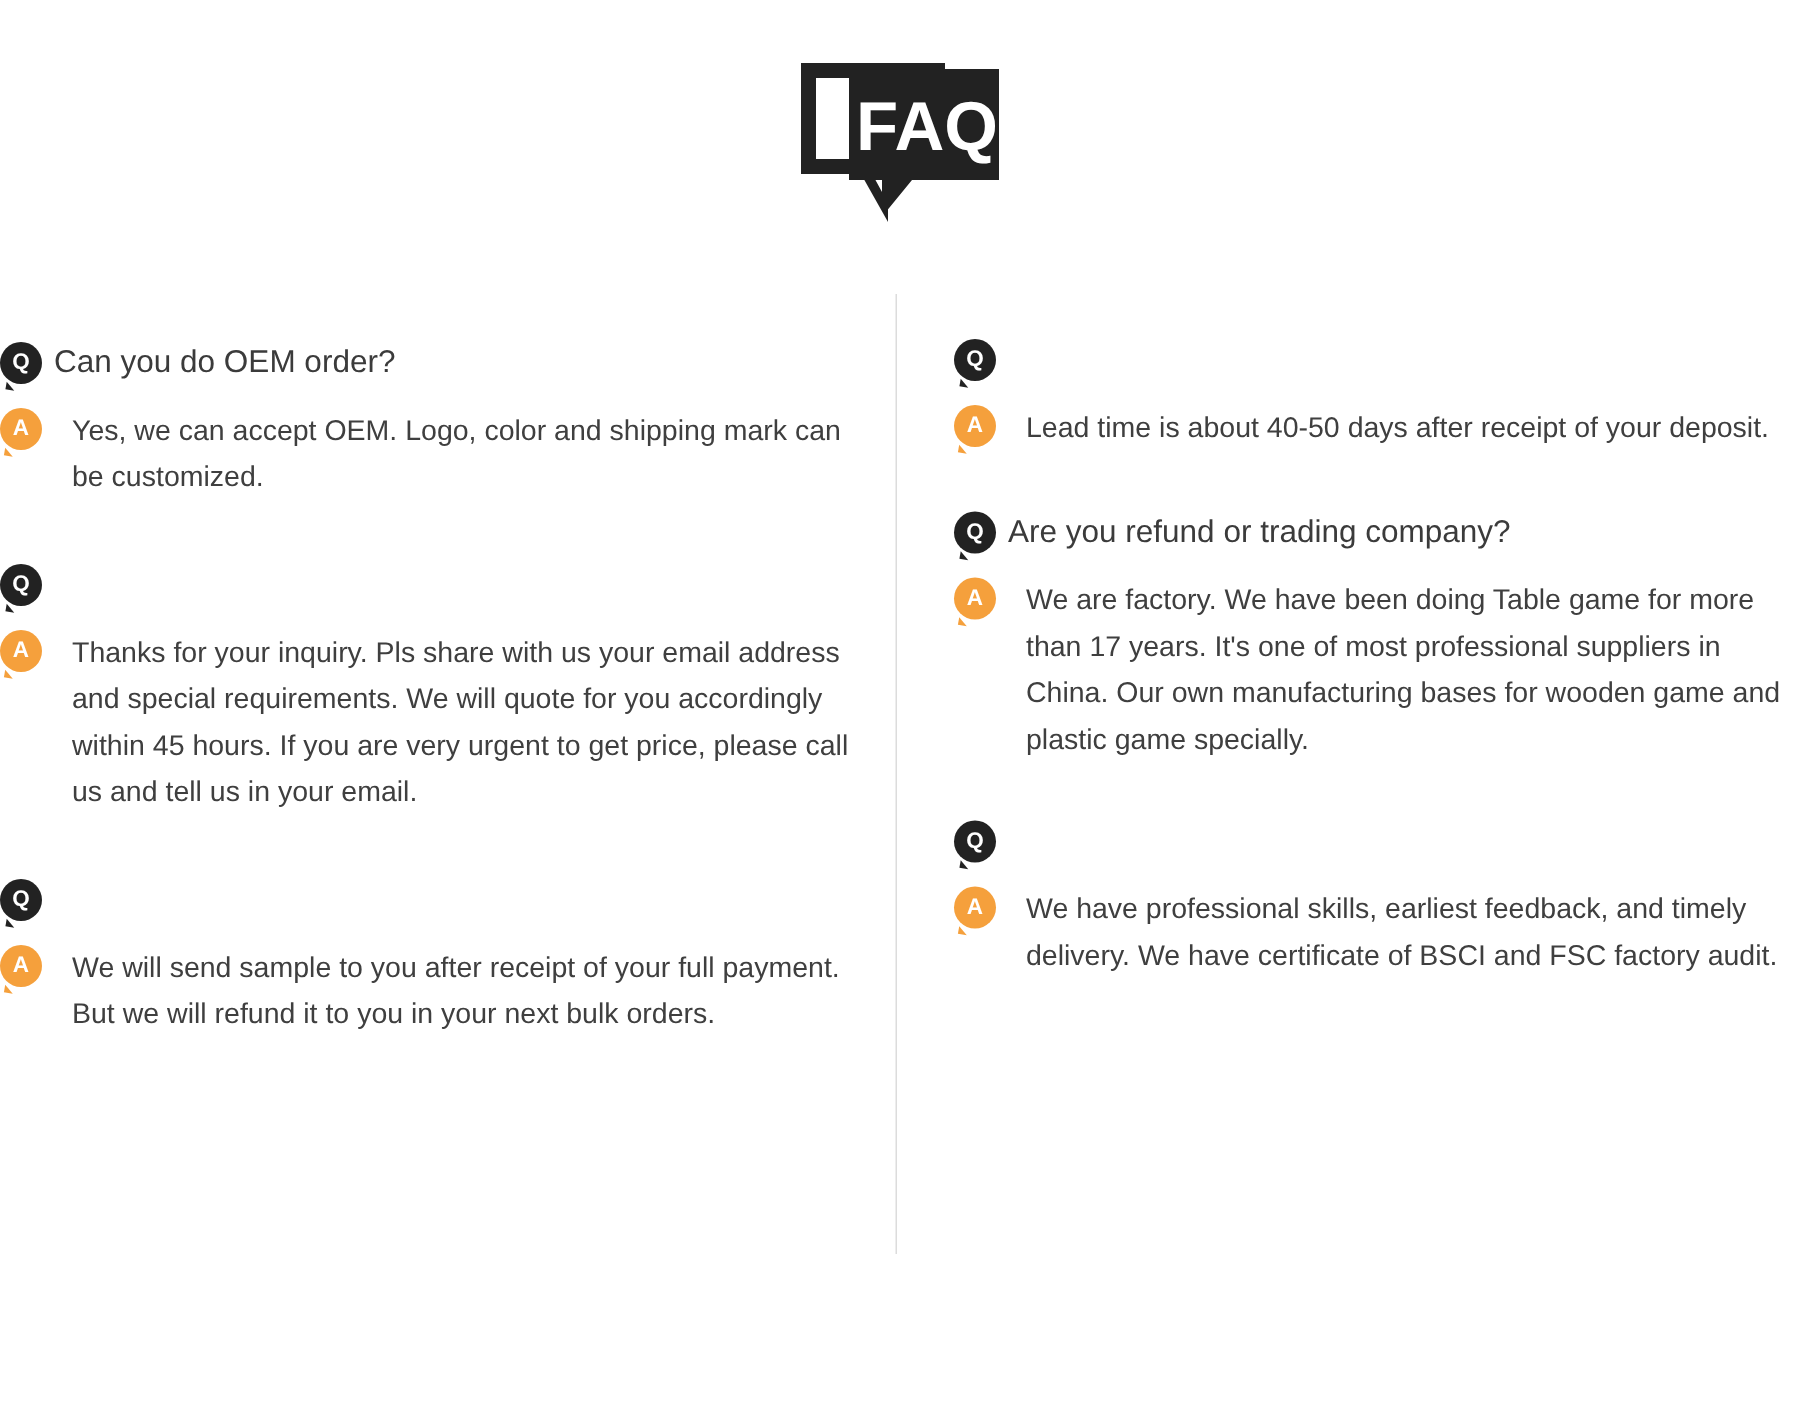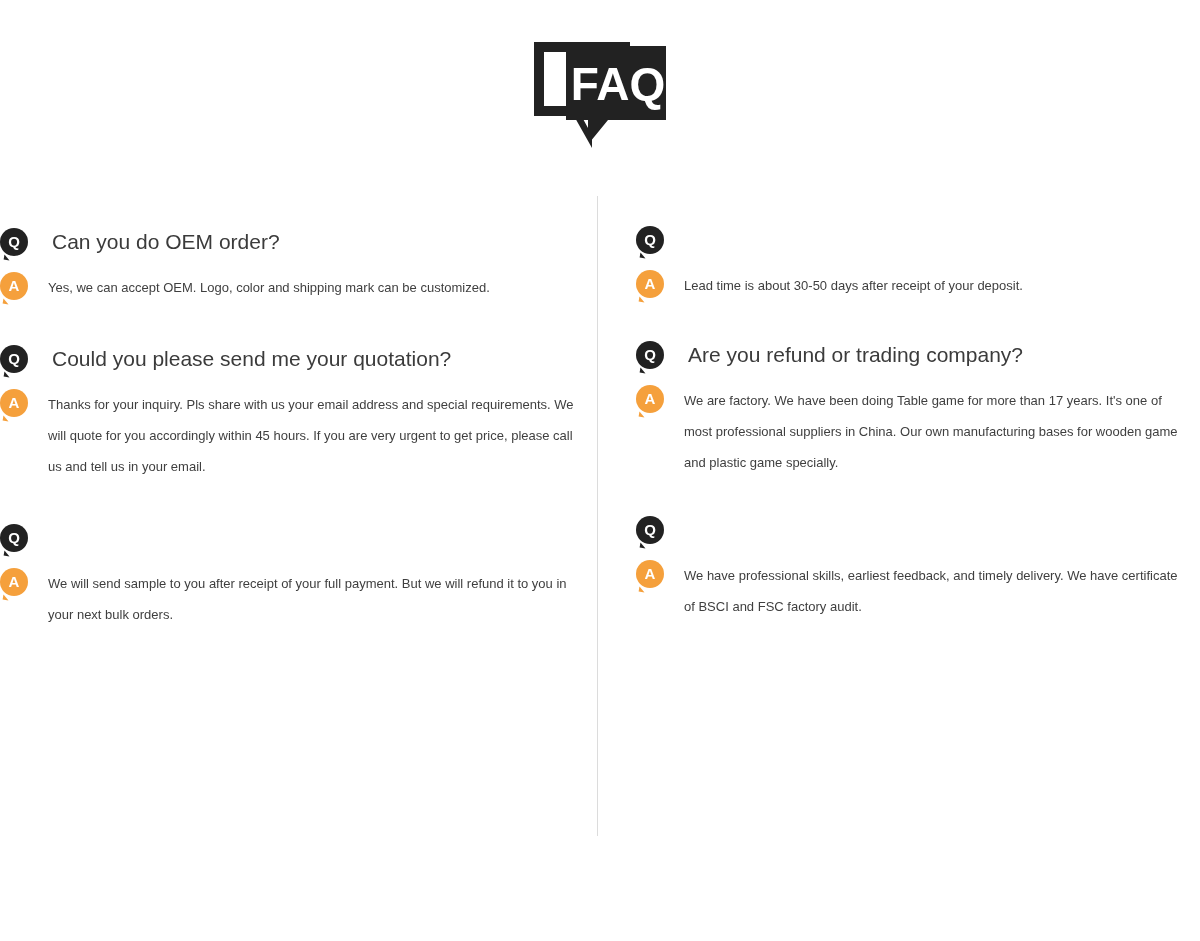--- a/index.html
+++ b/index.html
@@ -107,25 +107,25 @@
     border-left: 6px solid #f5a03c;
     border-top: 5px solid transparent;
     border-bottom: 0 solid transparent;
     transform: rotate(10deg);
   }
 
   .q-text {
     font-size: 21px;
     color: #3b3b3b;
     line-height: 28px;
-    margin-left: 24px;
+    margin-left: 8px;
     font-weight: 400;
   }
   .a-text {
-    font-size: 13px;
+    font-size: 19px;
     color: #3f3f3f;
     line-height: 31px;
     margin-left: 20px;
     max-width: 545px;
   }
   .col-right .a-text {
     max-width: 525px;
   }
   .answer-row {
     margin-top: 16px;
@@ -166,21 +166,20 @@
       </div>
       <div class="qa-row answer-row">
         <div class="badge badge-a">A</div>
         <div class="a-text">Yes, we can accept OEM. Logo, color and shipping mark can be customized.</div>
       </div>
     </div>
 
     <div class="qa-block b2">
       <div class="qa-row">
         <div class="badge badge-q">Q</div>
-        <div class="q-text">Could you please send me your quotation?</div>
       </div>
       <div class="qa-row answer-row">
         <div class="badge badge-a">A</div>
         <div class="a-text">Thanks for your inquiry. Pls share with us your email address and special requirements. We will quote for you accordingly within 45 hours. If you are very urgent to get price, please call us and tell us in your email.</div>
       </div>
     </div>
 
     <div class="qa-block b3">
       <div class="qa-row">
         <div class="badge badge-q">Q</div>
@@ -194,21 +193,21 @@
   </div>
 
   <div class="col col-right">
 
     <div class="qa-block b1">
       <div class="qa-row">
         <div class="badge badge-q">Q</div>
       </div>
       <div class="qa-row answer-row">
         <div class="badge badge-a">A</div>
-        <div class="a-text">Lead time is about 30-50 days after receipt of your deposit.</div>
+        <div class="a-text">Lead time is about 40-50 days after receipt of your deposit.</div>
       </div>
     </div>
 
     <div class="qa-block b2">
       <div class="qa-row">
         <div class="badge badge-q">Q</div>
         <div class="q-text">Are you refund or trading company?</div>
       </div>
       <div class="qa-row answer-row">
         <div class="badge badge-a">A</div>

